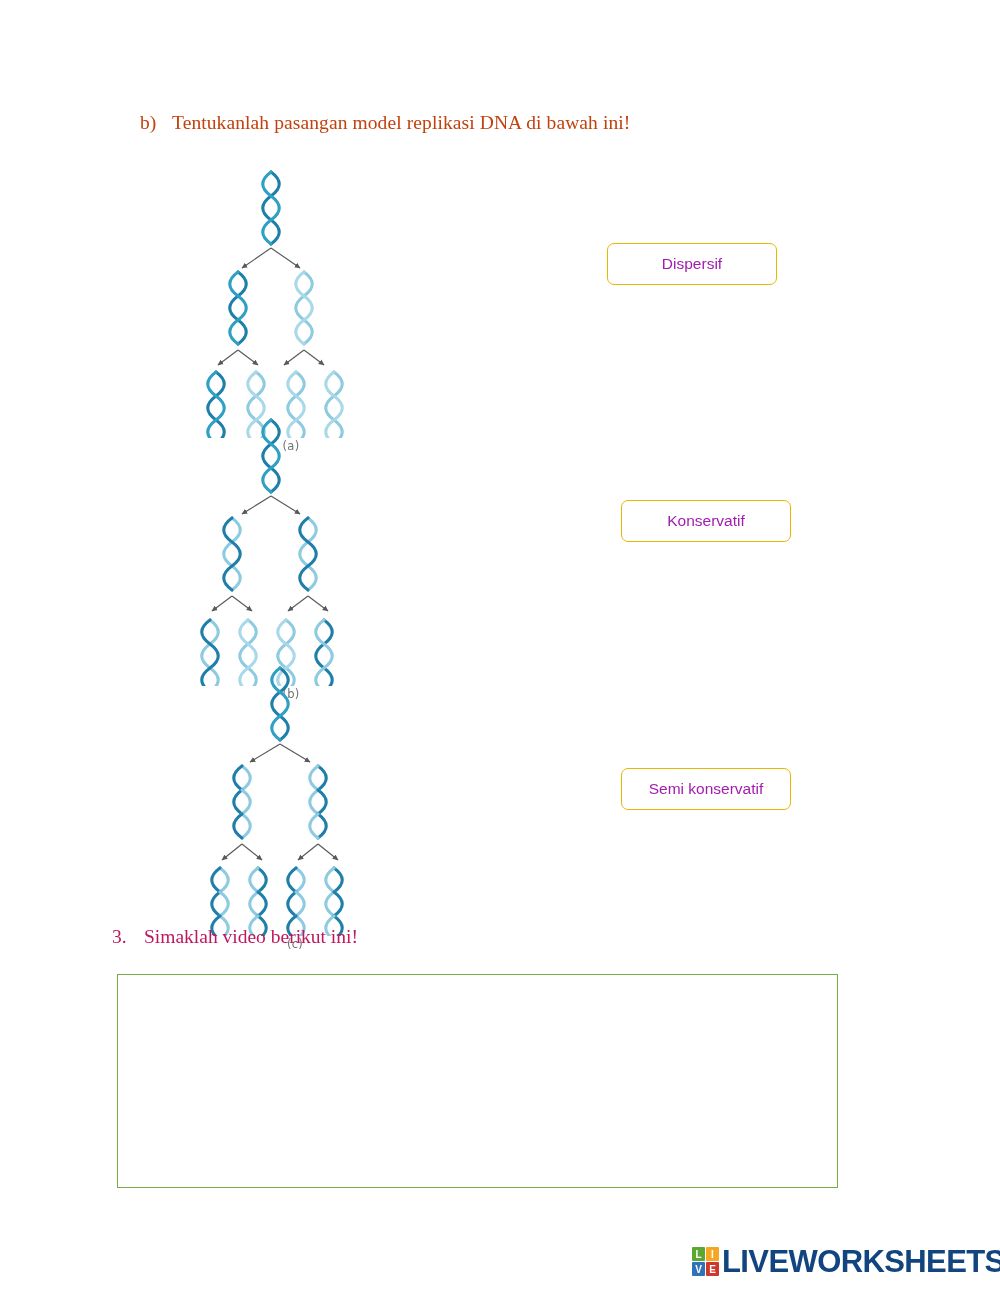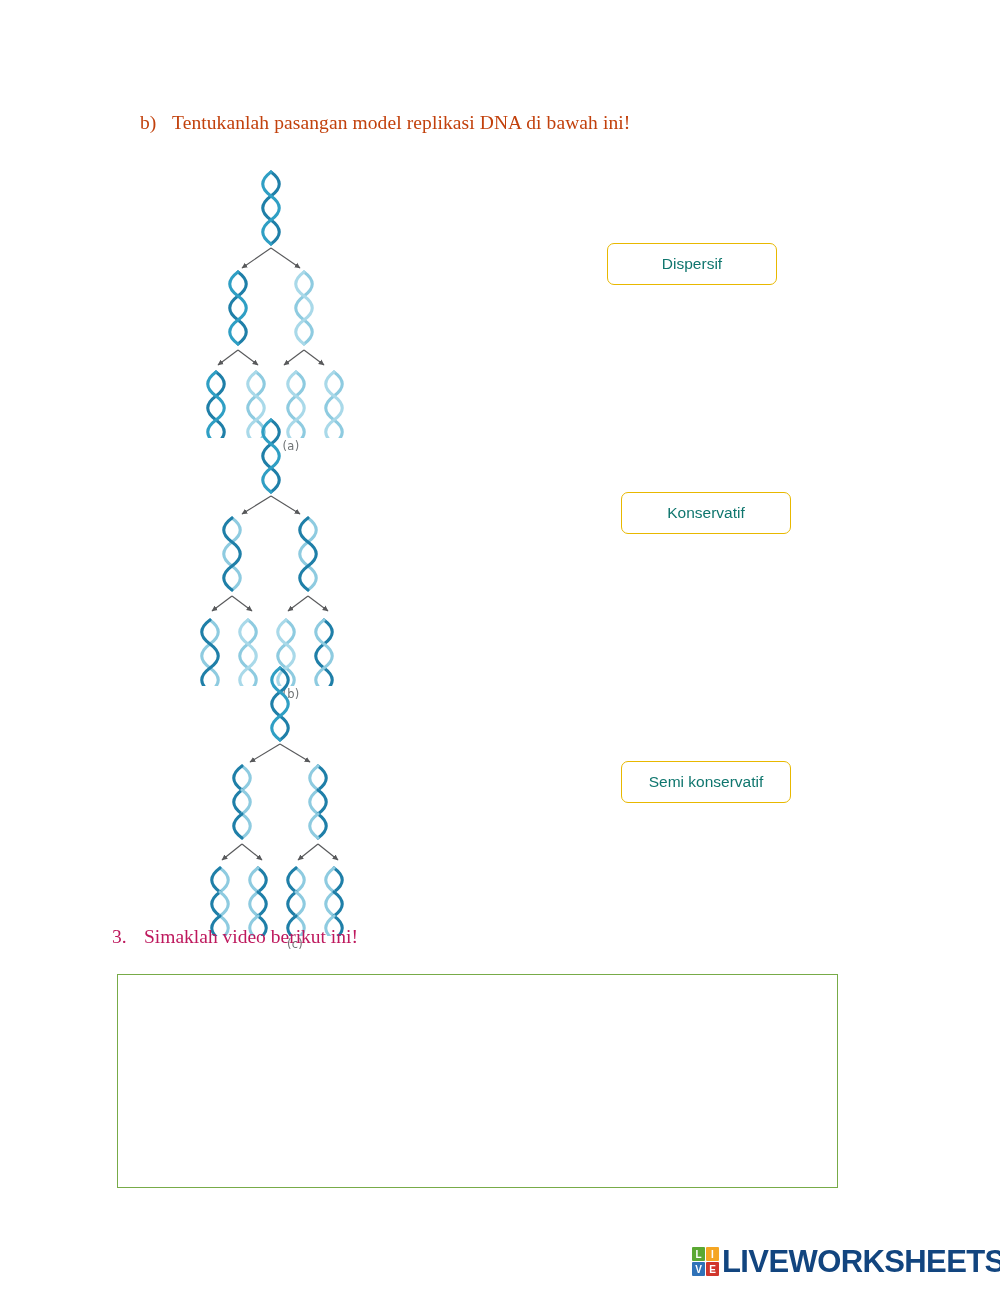--- a/index.html
+++ b/index.html
@@ -50,21 +50,21 @@
   .option-box {
     position: absolute;
     border: 1.6px solid #e8b800;
     border-radius: 7px;
     background: #ffffff;
     display: flex;
     align-items: center;
     justify-content: center;
     font-family: "Liberation Sans", sans-serif;
     font-size: 15.5px;
-    color: #0f766e;
+    color: #a21caf;
     box-sizing: border-box;
   }
   #opt-1 { left: 607px; top: 243px; width: 170px; height: 42px; }
   #opt-2 { left: 621px; top: 492px; width: 170px; height: 42px; }
   #opt-3 { left: 621px; top: 761px; width: 170px; height: 42px; }
 
   
   .q-3 {
     position: absolute;
     left: 112px;
@@ -314,24 +314,24 @@
     <g>
         <use href="#helix-mixed-c2" x="134" y="2"></use>
       </g>
   </svg>
   <div class="fig-caption">(c)</div>
 </div>
 
 <div class="option-box" id="opt-1" style="border-color: rgb(232, 184, 0);">
   <span>Dispersif</span>
 </div>
-<div class="option-box" id="opt-2" style="border-color: rgb(232, 184, 0);">
+<div class="option-box" id="opt-2" style="border-color: rgb(232, 184, 0); margin-top: 8px;">
   <span>Konservatif</span>
 </div>
-<div class="option-box" id="opt-3" style="border-color: rgb(232, 184, 0);">
+<div class="option-box" id="opt-3" style="border-color: rgb(232, 184, 0); margin-top: 7px;">
   <span>Semi konservatif</span>
 </div>
 
 <div class="q-3">
   <span class="marker">3.</span><span>Simaklah video berikut ini!</span>
 </div>
 
 <div id="video-box" style="border-color: rgb(119, 171, 71);"></div>
 
 <div id="lw-logo">

